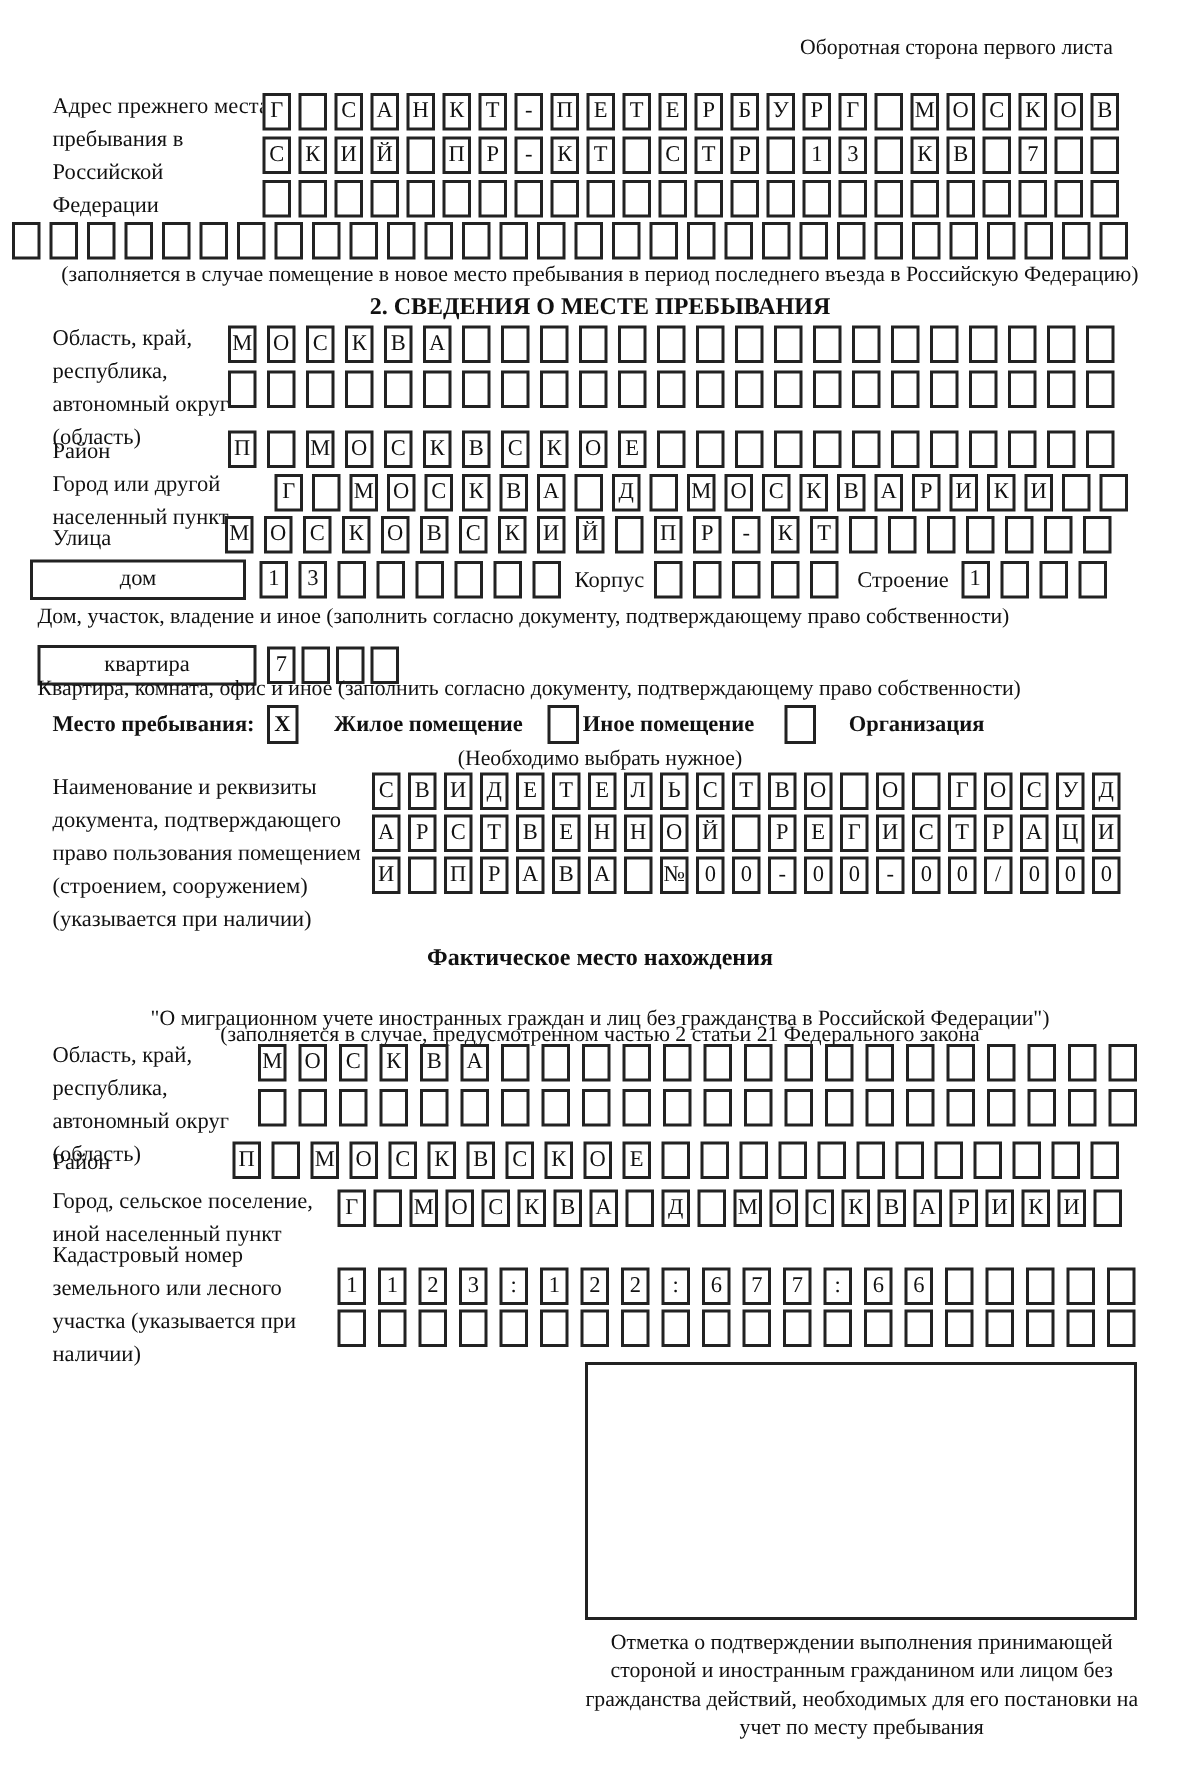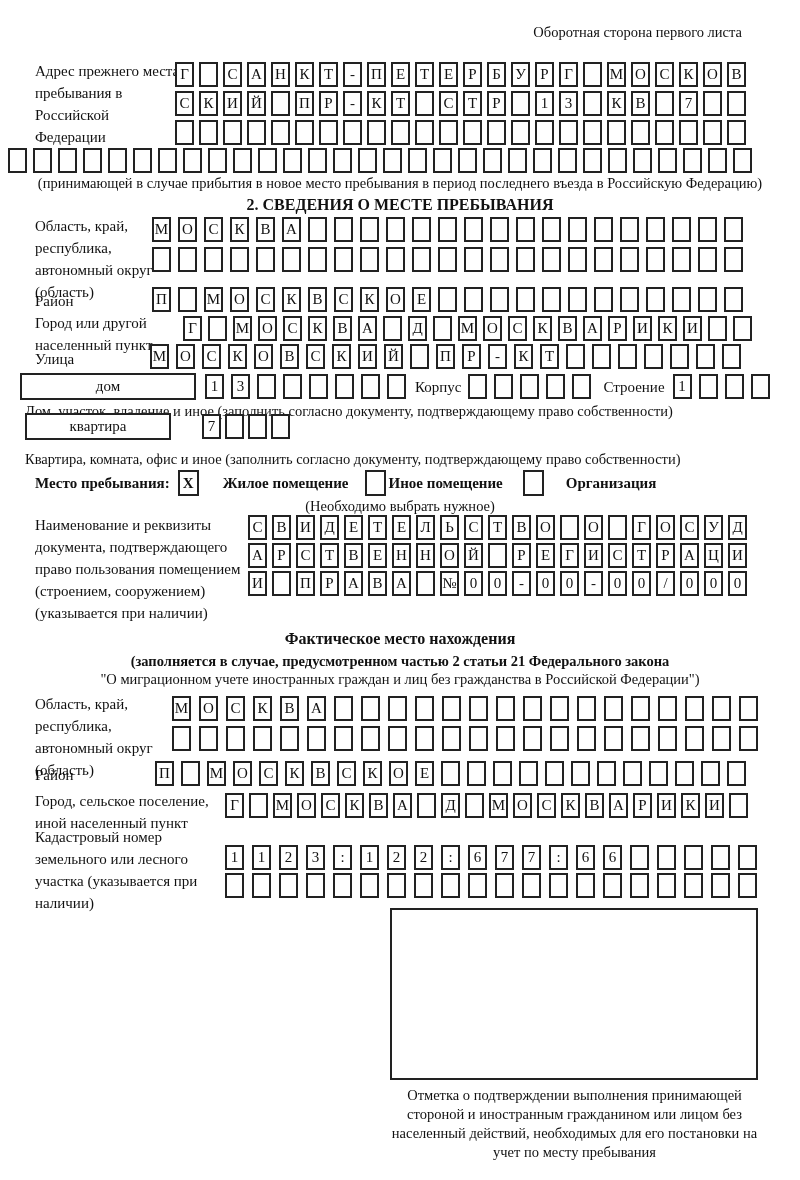--- a/index.html
+++ b/index.html
@@ -152,21 +152,21 @@
       <span class="cbox"></span>
       <span class="cbox"></span>
       <span class="cbox"></span>
       <span class="cbox"></span>
       <span class="cbox"></span>
       <span class="cbox"></span>
       <span class="cbox"></span>
       <span class="cbox"></span>
       <span class="cbox"></span>
     </div>
-  <div class="abs note center" style="top:175px;">(принимающей в случае прибытия в новое место пребывания в период последнего въезда в Российскую Федерацию)</div>
+  <div class="abs note center" style="top:175px;">(заполняется в случае помещение в новое место пребывания в период последнего въезда в Российскую Федерацию)</div>
 
   <div class="abs title center" style="top:196px;">2. СВЕДЕНИЯ О МЕСТЕ ПРЕБЫВАНИЯ</div>
 
   <div class="abs lbl" style="left:35px;top:215px;width:120px;">Область, край, республика, автономный округ (область)</div>
   <div class="abs boxes g7" style="left:152px;top:217px;">
       <span class="cbox">М</span>
       <span class="cbox">О</span>
       <span class="cbox">С</span>
       <span class="cbox">К</span>
       <span class="cbox">В</span>
@@ -290,21 +290,21 @@
       <span class="cbox"></span>
       <span class="cbox"></span>
       <span class="cbox"></span>
       <span class="cbox"></span>
       <span class="cbox"></span>
       <span class="cbox"></span>
       <span class="cbox"></span>
     </div>
 
   <div class="abs hrow" style="left:20px;top:373px;">
-    <div class="widebox" style="width:176px;">дом</div>
+    <div class="widebox" style="width:144px;">дом</div>
     <div class="boxes g7" style="margin-left:9px;">
         <span class="cbox">1</span>
         <span class="cbox">3</span>
         <span class="cbox"></span>
         <span class="cbox"></span>
         <span class="cbox"></span>
         <span class="cbox"></span>
         <span class="cbox"></span>
         <span class="cbox"></span>
       </div>
@@ -319,21 +319,21 @@
     <div class="lbl" style="margin-left:12px;white-space:nowrap;">Строение</div>
     <div class="boxes g7" style="margin-left:8px;">
         <span class="cbox">1</span>
         <span class="cbox"></span>
         <span class="cbox"></span>
         <span class="cbox"></span>
       </div>
   </div>
   <div class="abs note" style="left:25px;top:403px;">Дом, участок, владение и иное (заполнить согласно документу, подтверждающему право собственности)</div>
 
-  <div class="abs hrow" style="left:25px;top:413px;gap:24px;">
+  <div class="abs hrow" style="left:25px;top:430px;">
     <div class="widebox" style="width:146px;">квартира</div>
     <div class="boxes g4" style="margin-left:7px;">
         <span class="cbox">7</span>
         <span class="cbox"></span>
         <span class="cbox"></span>
         <span class="cbox"></span>
       </div>
   </div>
   <div class="abs note" style="left:25px;top:451px;">Квартира, комната, офис и иное (заполнить согласно документу, подтверждающему право собственности)</div>
 
@@ -413,21 +413,21 @@
       <span class="cbox">-</span>
       <span class="cbox">0</span>
       <span class="cbox">0</span>
       <span class="cbox">/</span>
       <span class="cbox">0</span>
       <span class="cbox">0</span>
       <span class="cbox">0</span>
     </div>
 
   <div class="abs title center" style="top:630px;">Фактическое место нахождения</div>
-  <div class="abs note center" style="top:653px;font-weight:bold;">(заполняется в случае, предусмотренном частью 2 статьи 21 Федерального закона</div>
+  <div class="abs note center" style="top:682px;">(заполняется в случае, предусмотренном частью 2 статьи 21 Федерального закона</div>
   <div class="abs note center" style="top:671px;">"О миграционном учете иностранных граждан и лиц без гражданства в Российской Федерации")</div>
 
   <div class="abs lbl" style="left:35px;top:693px;width:148px;">Область, край, республика, автономный округ (область)</div>
   <div class="abs boxes g8" style="left:172px;top:696px;">
       <span class="cbox">М</span>
       <span class="cbox">О</span>
       <span class="cbox">С</span>
       <span class="cbox">К</span>
       <span class="cbox">В</span>
       <span class="cbox">А</span>
@@ -566,15 +566,15 @@
       <span class="cbox"></span>
       <span class="cbox"></span>
       <span class="cbox"></span>
       <span class="cbox"></span>
       <span class="cbox"></span>
       <span class="cbox"></span>
       <span class="cbox"></span>
     </div>
 
   <div class="abs stamp" style="left:390px;top:908px;width:368px;height:172px;"></div>
-  <div class="abs cap" style="left:382px;top:1086px;width:385px;">Отметка о подтверждении выполнения принимающей стороной и иностранным гражданином или лицом без населенный действий, необходимых для его постановки на учет по месту пребывания</div>
+  <div class="abs cap" style="left:382px;top:1086px;width:385px;">Отметка о подтверждении выполнения принимающей стороной и иностранным гражданином или лицом без гражданства действий, необходимых для его постановки на учет по месту пребывания</div>
 
 </div>
 
 </body></html>

